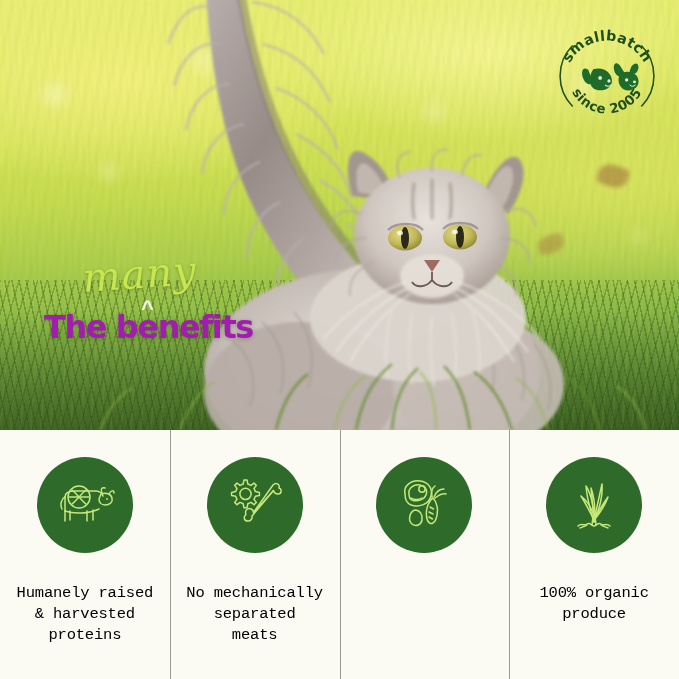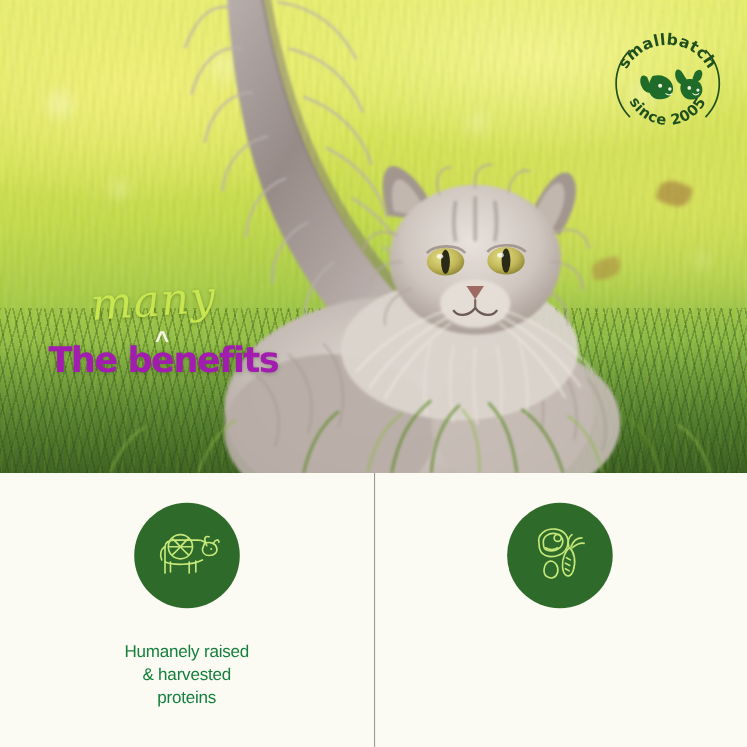--- a/index.html
+++ b/index.html
@@ -164,25 +164,25 @@
     border-radius: 50%;
     background: #2E6B2B;
     display: flex;
     align-items: center;
     justify-content: center;
     flex: none;
   }
   .icon-circle svg { display: block; }
   .benefit-label {
     margin-top: 30px;
-    font-family: Liberation Sans, sans-serif;
+    font-family: Liberation Mono, monospace;
     font-size: 15.5px;
     line-height: 1.34;
     font-weight: 400;
-    color: #15803d;
+    color: #000000;
     text-align: center;
     letter-spacing: -0.2px;
     padding: 0 6px;
     white-space: pre-line;
   }
 
   
   #logo-badge {
     position: absolute;
     right: 18px;
@@ -439,20 +439,40 @@
           <path d="M17 13 C 22 17, 26 23, 31 27"></path>
           <path d="M14 20 L 34 20"></path>
           <path d="M17 27 C 22 23, 26 17, 31 13"></path>
         </svg>
       </div>
       <div class="benefit-label">Humanely raised
 &amp; harvested
 proteins</div>
     </div>
 
+    <div class="benefit-col">
+      <div class="icon-circle">
+        <svg width="58" height="58" viewBox="0 0 58 58" fill="none" stroke="#C6E87A" stroke-width="1.5" stroke-linecap="round" stroke-linejoin="round">
+
+          <path d="M18 4 L21 4 L21.8 8 L25 9.4 L28 7.1 L30.3 9.4 L28 12.4 L29.4 15.6 L33.4 16.4 L33.4 19.4
+                   L29.4 20.2 L28 23.4 L30.3 26.4 L28 28.7 L25 26.4 L21.8 27.8 L21 31.8 L18 31.8
+                   L17.2 27.8 L14 26.4 L11 28.7 L8.7 26.4 L11 23.4 L9.6 20.2 L5.6 19.4 L5.6 16.4
+                   L9.6 15.6 L11 12.4 L8.7 9.4 L11 7.1 L14 9.4 L17.2 8 Z"></path>
+          <circle cx="19.5" cy="17.9" r="5.6"></circle>
+
+          <path d="M47 9 C 50 6, 54 8, 53 12 C 56 13, 56 18, 52 18 C 49.5 18, 48 16.5, 47.5 14.5
+                   L 26 40 C 26.5 42.5, 25 45, 22 45 C 18 45, 17 41, 20 38.5
+                   C 18.5 35, 21 31.5, 25 33 C 26.5 33.5, 27.5 35, 27.5 36.5 Z"></path>
+          <path d="M47.5 14.5 L 27.5 36.5" stroke-width="1.2"></path>
+        </svg>
+      </div>
+      <div class="benefit-label">No mechanically
+separated
+meats</div>
+    </div>
 
     <div class="benefit-col">
       <div class="icon-circle">
         <svg width="58" height="58" viewBox="0 0 58 58" fill="none" stroke="#C6E87A" stroke-width="1.5" stroke-linecap="round" stroke-linejoin="round">
 
           <path d="M10 18 C 8 10, 16 4, 25 5 C 33 6, 38 12, 36 20 C 34 28, 24 32, 16 29 C 11 27, 10 22, 10 18 Z"></path>
           <path d="M14 18 C 13 12, 19 8, 25 9 C 30 10, 33 14, 31 19 C 29 24, 22 26, 17 24 C 14 23, 14 20, 14 18 Z"></path>
           <circle cx="27" cy="13" r="3.2"></circle>
           <path d="M16 22 C 19 24, 24 24, 27 22"></path>
 
@@ -461,15 +481,36 @@
           <path d="M39 21 C 41 16, 45 13, 49 13"></path>
           <path d="M40 22 C 44 19, 47 17, 51 18"></path>
           <path d="M37 21 C 36 16, 37 12, 40 10"></path>
           <path d="M35 31 L 38.5 33 M 34 36 L 38 38 M 34 41 L 37.5 43"></path>
 
           <path d="M20 34 C 25 34, 28 39, 27 44 C 26 49, 21 51, 17 48 C 13 45, 14 36, 20 34 Z"></path>
         </svg>
       </div>
     </div>
 
+    <div class="benefit-col">
+      <div class="icon-circle">
+        <svg width="58" height="58" viewBox="0 0 58 58" fill="none" stroke="#C6E87A" stroke-width="1.5" stroke-linecap="round" stroke-linejoin="round">
+
+          <path d="M29 46 C 26 36, 22 24, 21 10 C 25 16, 28 28, 29 38"></path>
+          <path d="M29 46 C 31 34, 34 22, 37 8 C 38 18, 35 32, 30 42"></path>
+          <path d="M29 44 C 25 36, 21 28, 16 20 C 22 25, 27 33, 29 40"></path>
+          <path d="M29 44 C 33 36, 38 28, 43 21 C 40 30, 34 38, 30 43"></path>
+          <path d="M29 45 C 28 34, 27 22, 26 12 C 29 20, 30 32, 30 41"></path>
+
+          <path d="M28 40 L 27 49 M 30 40 L 31 49"></path>
+
+          <path d="M13 50 C 16 47, 19 50, 22 48 C 25 46, 27 50, 29 50 C 31 50, 33 46, 36 48
+                   C 39 50, 42 47, 45 50"></path>
+          <path d="M22 49 C 19 51, 17 51, 15 52"></path>
+          <path d="M36 49 C 39 51, 41 51, 43 52"></path>
+        </svg>
+      </div>
+      <div class="benefit-label">100% organic
+produce</div>
+    </div>
 
   </div>
 </div>
 
 </body></html>

